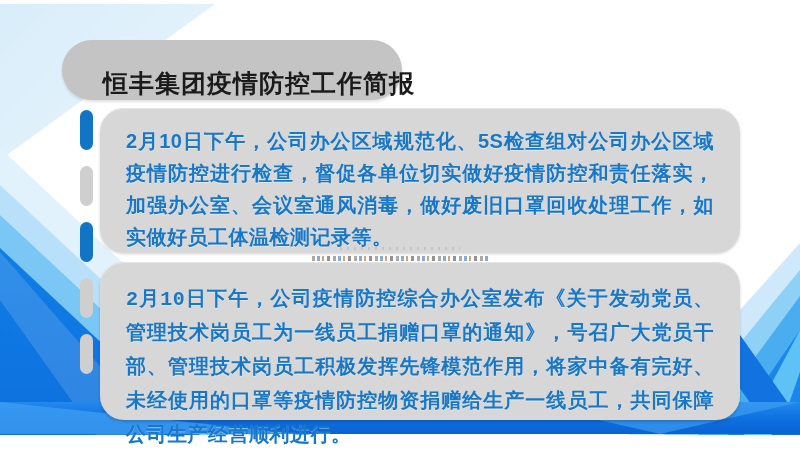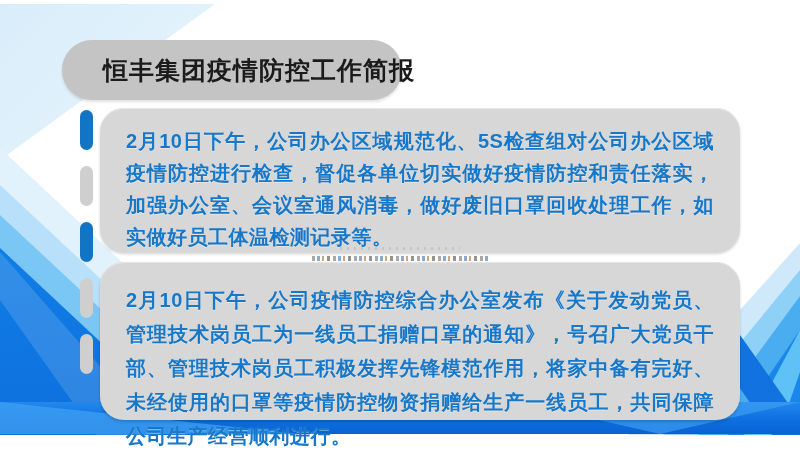--- a/index.html
+++ b/index.html
@@ -36,33 +36,33 @@
     background:#3d9df1;clip-path:polygon(0 0,280px 0,140px 32px);opacity:.7;}
   
   .capsule{position:absolute;left:80px;width:13px;height:40px;border-radius:7px;}
   .capsule.blue{background:#1274c4;}
   .capsule.gray{background:#cfcfcf;}
   .cp1{top:110px;}.cp2{top:166px;}.cp3{top:222px;}.cp4{top:278px;}.cp5{top:334px;}
   
   .title-pill{
     position:absolute;left:62px;top:40px;width:340px;height:60px;border-radius:30px;
     background:#c4c4c4;box-shadow:0 2px 3px rgba(0,0,0,.12);
-    display:flex;align-items:center;padding-left:41px;box-sizing:border-box;
+    display:flex;align-items:flex-end;padding-left:41px;box-sizing:border-box;
   }
   .title-pill span{
     font-family:"Liberation Serif","DejaVu Serif",serif;
     font-weight:700;font-size:25px;color:#1b1b1b;letter-spacing:1px;white-space:nowrap;
   }
   
   .box{
     position:absolute;left:100px;width:640px;background:#d7d7d7;border-radius:24px;
     box-sizing:border-box;box-shadow:inset 0 1px 0 #e6e6e6,0 2px 3px rgba(0,0,0,.18);
   }
   .box1{top:108px;height:144px;padding:7px 16px;}
-  .box2{top:262px;height:158px;padding:11px 16px;}
+  .box2{top:262px;height:158px;padding:11px 16px;font-family:Liberation Mono, monospace;}
   .box p{
     margin:10px;color:#1777c8;font-weight:700;text-align:justify;
     font-size:20px;letter-spacing:.5px;
     text-shadow:0 1px 0 rgba(255,255,255,.35);
   }
   .box1 p{line-height:32px;}
   .box2 p{line-height:34px;}
   
   .watermark{
     position:absolute;left:312px;top:256px;width:176px;height:5px;opacity:.65;

